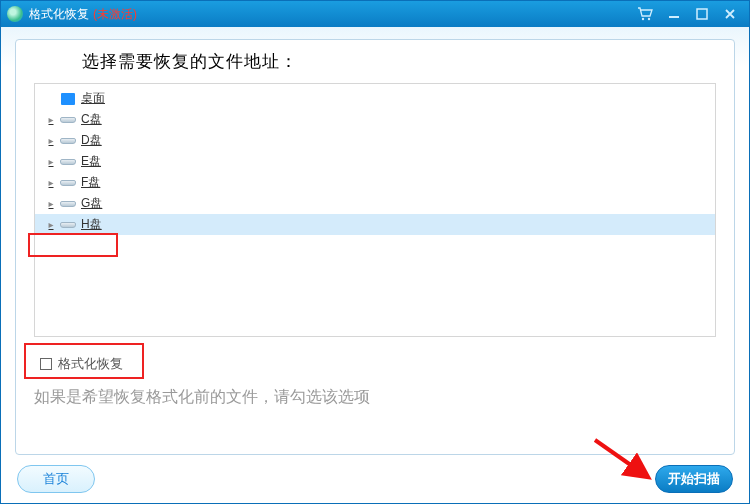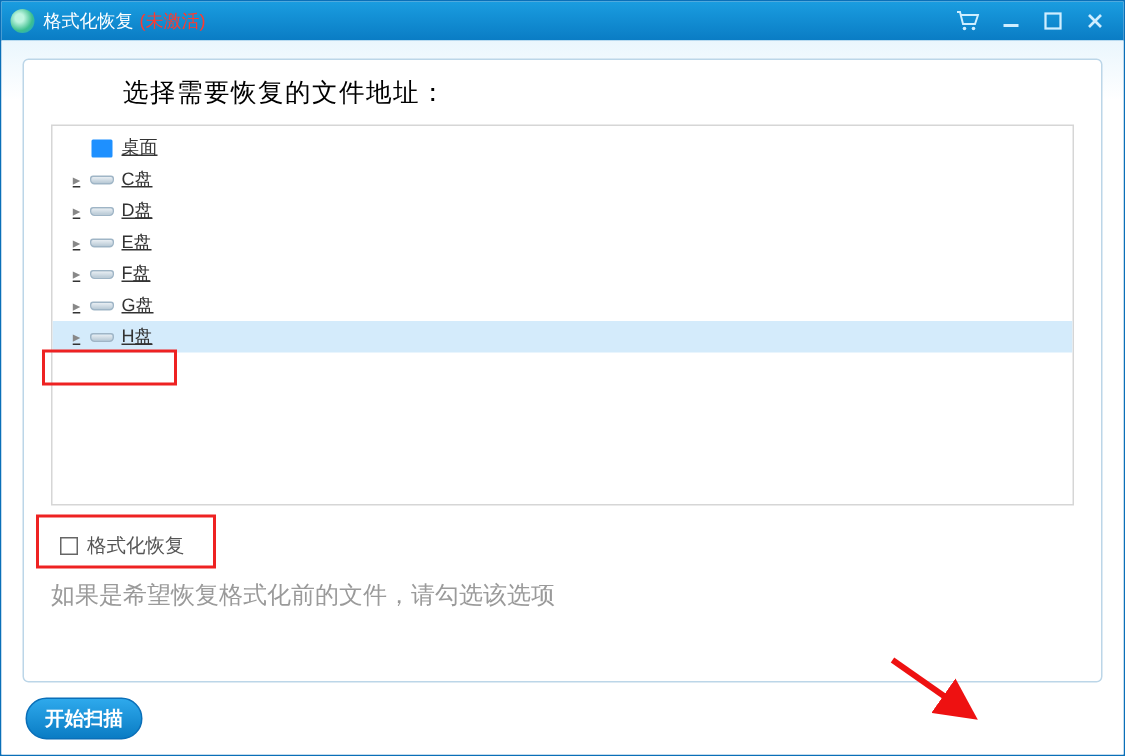--- a/index.html
+++ b/index.html
@@ -269,20 +269,23 @@
             <span class="cb"></span>
             <span>格式化恢复</span>
           </label>
         </div>
         <div class="hint">如果是希望恢复格式化前的文件，请勾选该选项</div>
       </div>
 
     </div>
 
     <div class="footer">
+      <div class="btn btn-home">
+        <span>首页</span>
+      </div>
 
       <svg class="arrow-annot" width="70" height="50" viewBox="0 0 70 50">
         <defs>
           <marker id="ah" viewBox="0 0 10 10" refX="7" refY="5" markerWidth="7" markerHeight="7" orient="auto">
             <path d="M0 0L10 5L0 10z" fill="#e11"></path>
           </marker>
         </defs>
         <path d="M5 5 L55 40" stroke="#e11" stroke-width="4" fill="none" marker-end="url(#ah)"></path>
       </svg>
 

